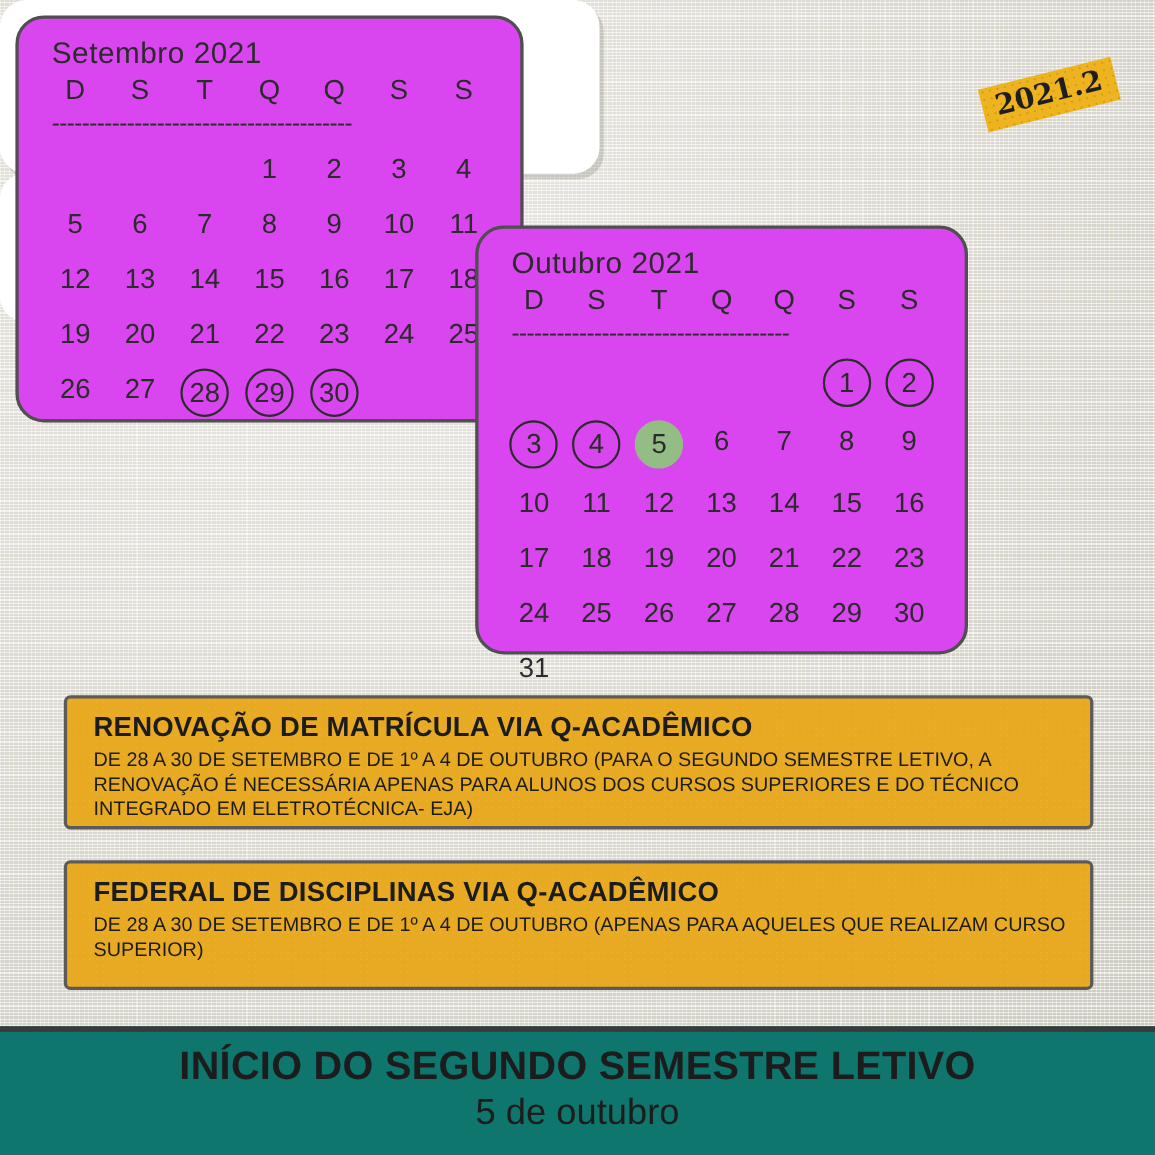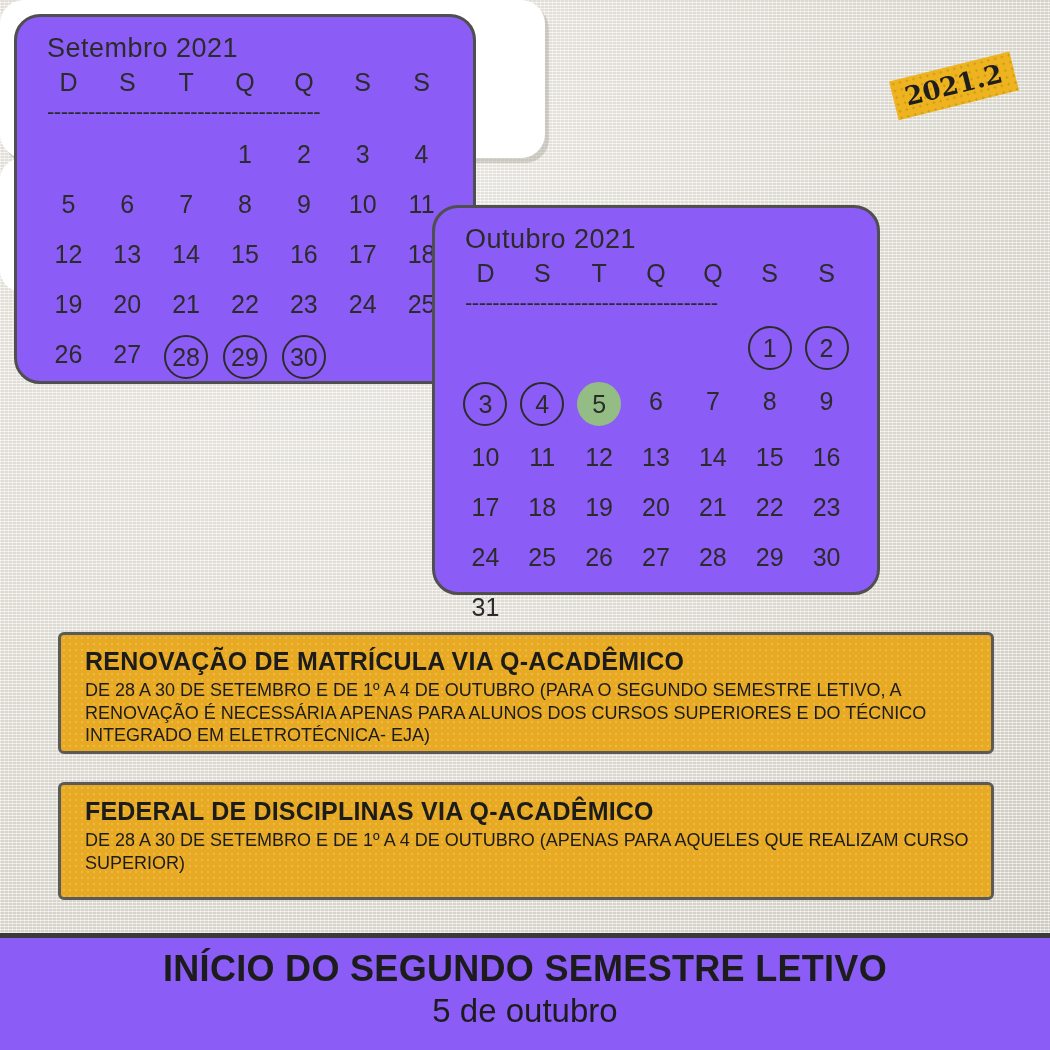--- a/index.html
+++ b/index.html
@@ -14,21 +14,21 @@
     background-color: #e6e3dc;
     background-image:
       repeating-linear-gradient(0deg, rgba(255,255,255,0.55) 0px, rgba(255,255,255,0.55) 1px, rgba(0,0,0,0.02) 1px, rgba(0,0,0,0.02) 3px),
       repeating-linear-gradient(90deg, rgba(255,255,255,0.35) 0px, rgba(255,255,255,0.35) 1px, rgba(0,0,0,0.025) 1px, rgba(0,0,0,0.025) 4px),
       radial-gradient(circle at 30% 20%, #f2f0ea 0%, #dedbd2 70%, #d3d0c6 100%);
   }
 
   
   .card {
     position: absolute;
-    background: #8b5cf6;
+    background: #d946ef;
     border: 3px solid #4f4f4f;
     border-radius: 26px;
   }
 
   
   #sep-card {
     left: 14px; top: 14px;
     width: 462px; height: 370px;
     z-index: 2;
   }
@@ -174,21 +174,21 @@
     font-size: 18px;
     font-weight: normal;
     line-height: 1.25;
   }
 
   
   #footer {
     position: absolute;
     left: 0; bottom: 0;
     width: 1050px; height: 117px;
-    background: #8b5cf6;
+    background: #0f766e;
     border-top: 5px solid #3a3a3a;
     text-align: center;
     color: #1c1c1c;
   }
   #footer .f1 {
     font-size: 36px;
     font-weight: bold;
     padding-top: 10px;
     letter-spacing: .3px;
   }

